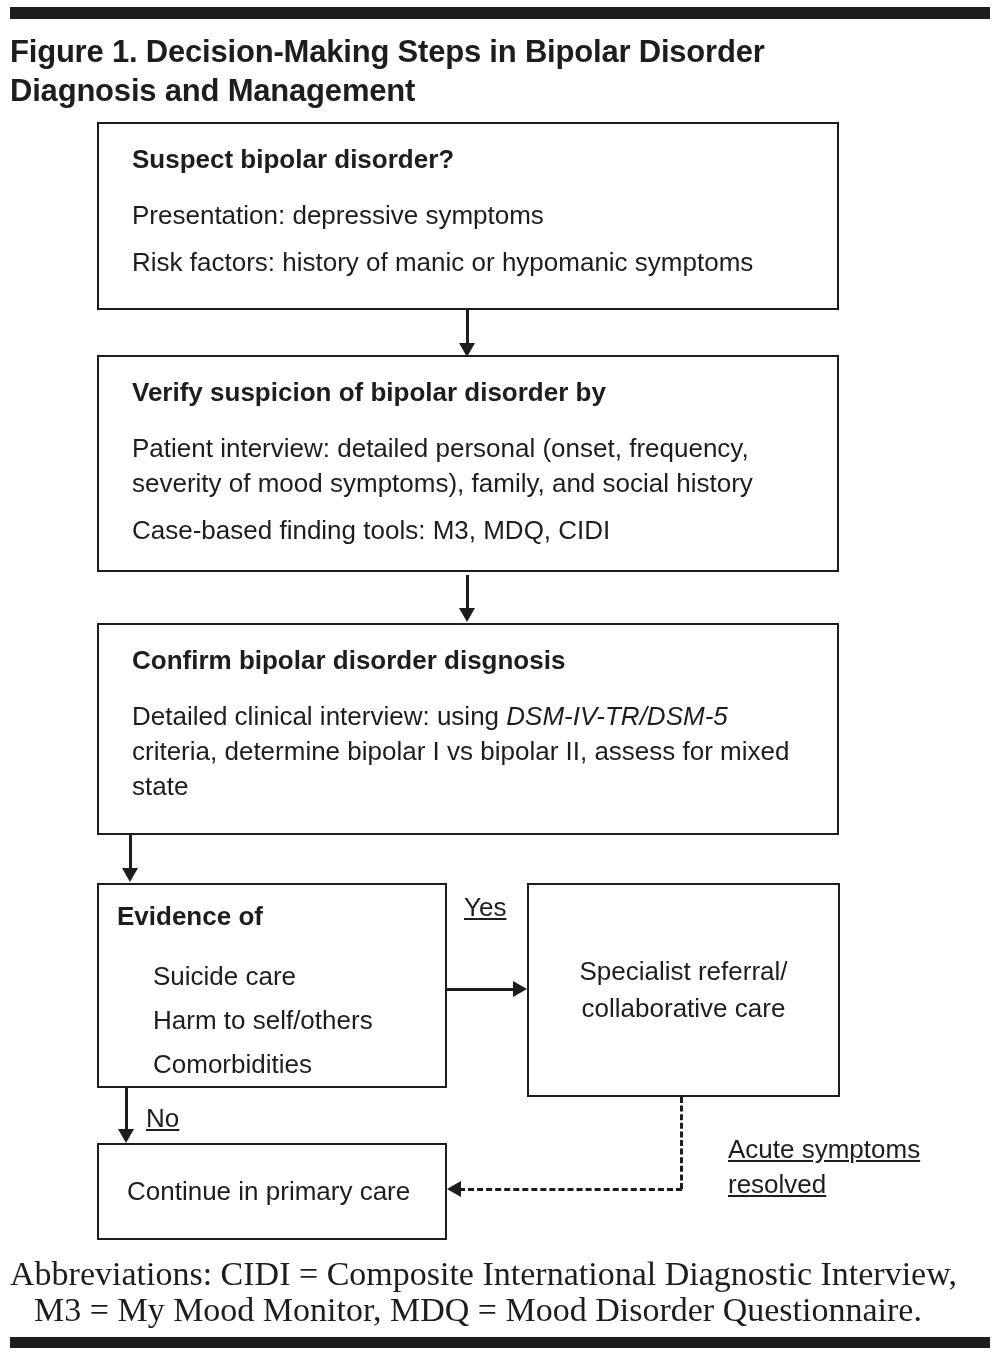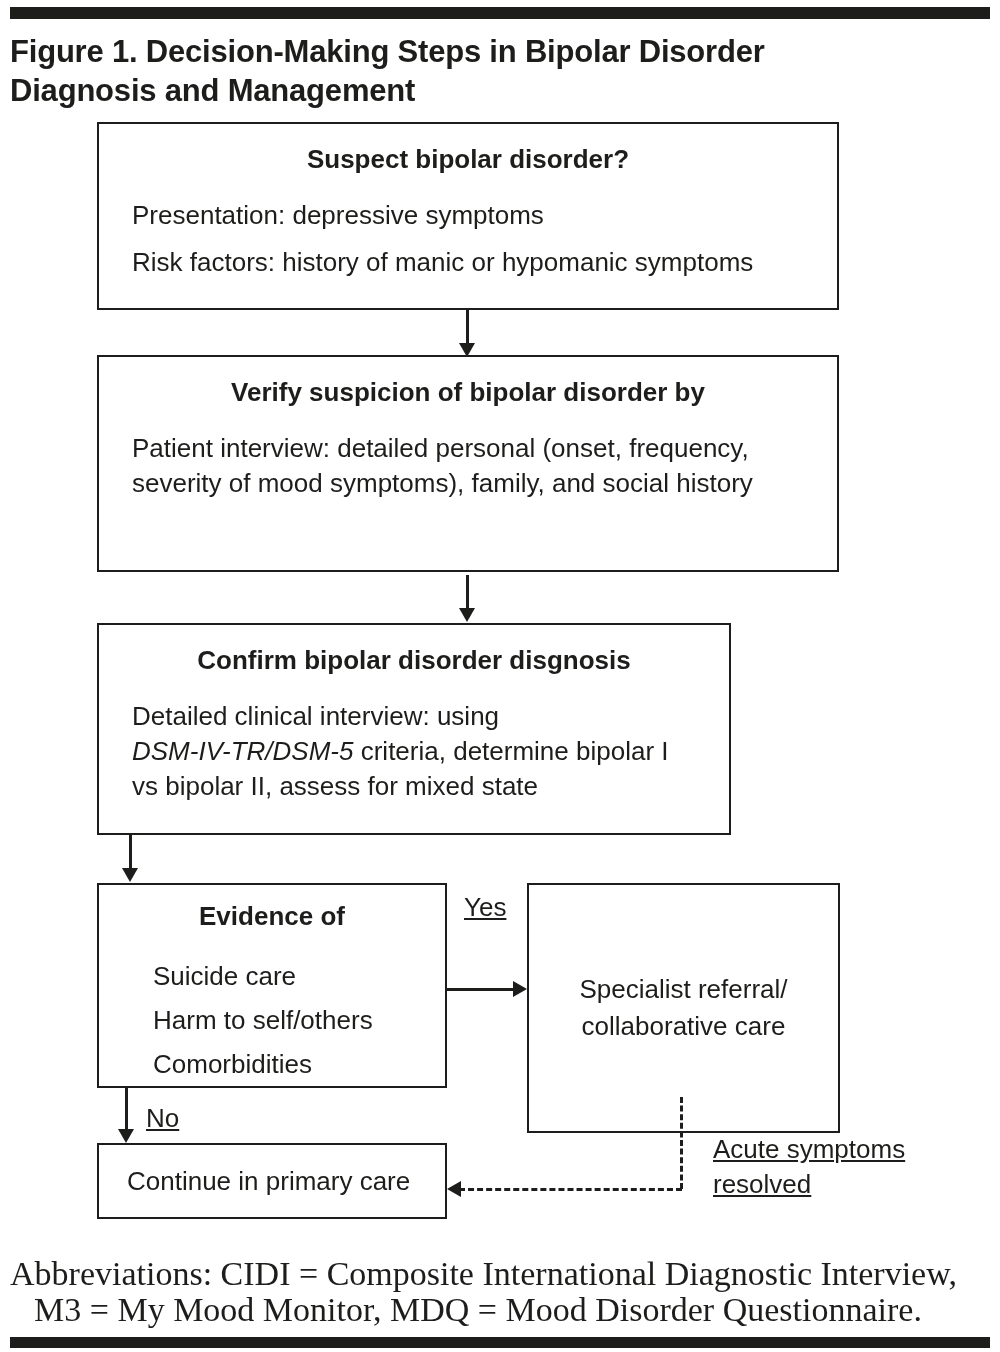--- a/index.html
+++ b/index.html
@@ -22,41 +22,41 @@
     letter-spacing:-0.2px;
     color:#1d1d1b;
   }
   .box {
     position:absolute;
     border:2.5px solid #1d1d1b;
     background:#ffffff;
   }
   .box h2 {
     font-size:26px; font-weight:700; line-height:34px;
-    text-align:center; margin:0 0 22px 0;
+    text-align:left; margin:0 0 22px 0;
   }
   .box p {
     font-size:26px; font-weight:400; line-height:35px;
     margin:0 0 12px 0;
   }
   .it { font-style:italic; white-space:nowrap; }
 
   .box-suspect { left:97px; top:122px; width:742px; height:188px; padding:18px 33px 0 33px; }
   .box-verify  { left:97px; top:355px; width:742px; height:217px; padding:18px 33px 0 33px; }
-  .box-confirm { left:97px; top:623px; width:634px; height:212px; padding:18px 33px 0 33px; }
+  .box-confirm { left:97px; top:623px; width:742px; height:212px; padding:18px 33px 0 33px; }
   .box-evidence{ left:97px; top:883px; width:350px; height:205px; padding:14px 18px 0 18px; }
   .box-evidence h2 { margin-bottom:26px; }
   .box-evidence p  { margin:0 0 9px 36px; }
   .box-specialist {
-    left:527px; top:883px; width:313px; height:250px;
+    left:527px; top:883px; width:313px; height:214px;
     display:flex; flex-direction:column; align-items:center; justify-content:center;
     text-align:center; font-size:26px; line-height:37px;
   }
   .box-primary {
-    left:97px; top:1143px; width:350px; height:76px;
+    left:97px; top:1143px; width:350px; height:97px;
     display:flex; align-items:center; padding-left:28px;
     font-size:26px;
   }
 
   .vline { position:absolute; width:3px; background:#1d1d1b; }
   .hline { position:absolute; height:3px; background:#1d1d1b; }
   .dash-v { position:absolute; width:0; border-left:3px dashed #1d1d1b; }
   .dash-h { position:absolute; height:0; border-top:3px dashed #1d1d1b; }
   .head-down {
     position:absolute; width:0; height:0;
@@ -97,20 +97,21 @@
     <p>Presentation: depressive symptoms</p>
     <p>Risk factors: history of manic or hypomanic symptoms</p>
   </div>
 
   <div class="vline" style="left:466px; top:310px; height:34px;"></div>
   <div class="head-down" style="left:459px; top:343px;"></div>
 
   <div class="box box-verify">
     <h2>Verify suspicion of bipolar disorder by</h2>
     <p>Patient interview: detailed personal (onset, frequency, severity of mood symptoms), family, and social history</p>
+    <p>Case-based finding tools: M3, MDQ, CIDI</p>
   </div>
 
   <div class="vline" style="left:466px; top:575px; height:34px;"></div>
   <div class="head-down" style="left:459px; top:608px;"></div>
 
   <div class="box box-confirm">
     <h2>Confirm bipolar disorder disgnosis</h2>
     <p><span>Detailed clinical interview: using </span><span class="it">DSM-IV-TR/DSM-5</span><span> criteria, determine bipolar I vs bipolar II, assess for mixed state</span></p>
   </div>
 
@@ -137,21 +138,21 @@
   <div class="head-down" style="left:118px; top:1129px;"></div>
   <div class="lbl" style="left:146px; top:1101px;">No</div>
 
   <div class="box box-primary">
     <span>Continue in primary care</span>
   </div>
 
   <div class="dash-v" style="left:680px; top:1097px; height:92px;"></div>
   <div class="dash-h" style="left:459px; top:1188px; width:223px;"></div>
   <div class="head-left" style="left:447px; top:1181px;"></div>
-  <div class="lbl lbl-resolved" style="left:713px; top:1132px;">Acute symptoms resolved</div>
+  <div class="lbl lbl-resolved" style="left:728px; top:1132px;">Acute symptoms resolved</div>
 
   <div class="footnote">
     <div class="fn1">Abbreviations: CIDI = Composite International Diagnostic Interview,</div>
     <div class="fn2">M3 = My Mood Monitor, MDQ = Mood Disorder Questionnaire.</div>
   </div>
 
   <div class="rule" style="left:10px; top:1337px; width:980px; height:11px;"></div>
 
 </div>
 

